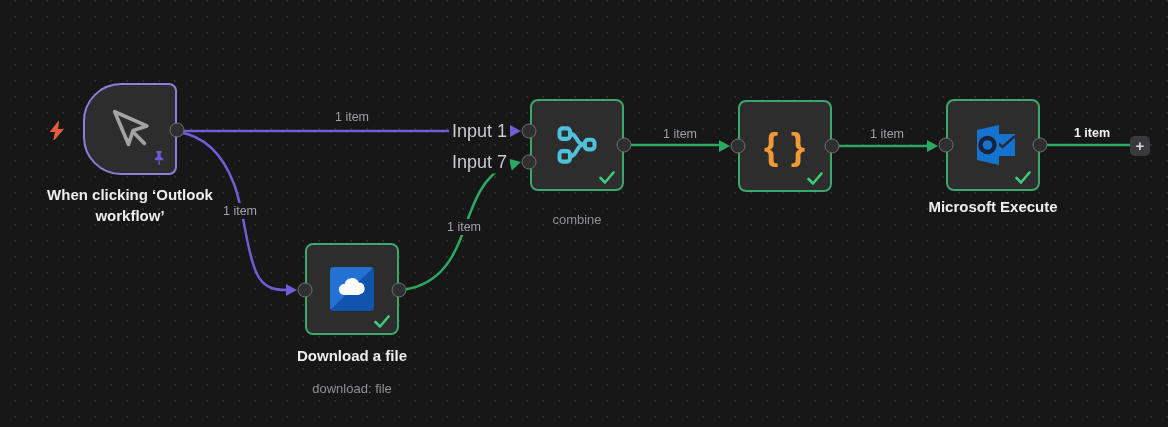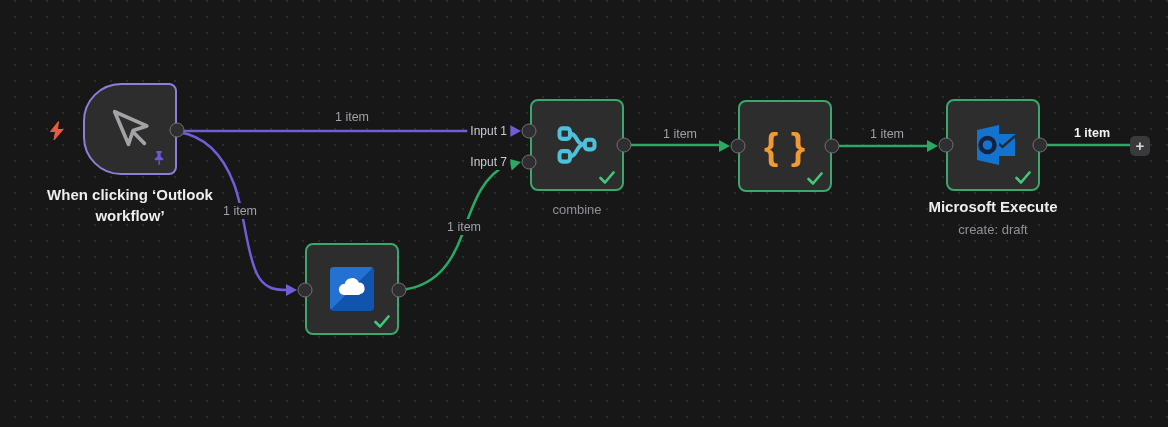--- a/index.html
+++ b/index.html
@@ -12,35 +12,35 @@
   }
   svg.edge-layer{position:absolute;left:0;top:0;z-index:1;}
   .edge-label{
     position:absolute;z-index:2;transform:translate(-50%,-50%);
     font-size:12.5px;color:#9fa1a6;background:#171717;padding:1px 4px;
     white-space:nowrap;
   }
   .edge-label.bright{color:#f2f2f3;font-weight:700;}
   .io-label{
     position:absolute;z-index:2;transform:translate(-100%,-50%);
-    font-size:12px;color:#c9cbd0;background:#171717;padding:1px 3px;
+    font-size:18px;color:#c9cbd0;background:#171717;padding:1px 3px;
     white-space:nowrap;
   }
   .node{
     position:absolute;z-index:3;width:94px;height:92px;box-sizing:border-box;
     background:#2d2d2e;border:2px solid #3aa76d;border-radius:8px;
   }
   .node.trigger{border-color:#8b7fd9;border-radius:38px 8px 8px 38px;}
   .node-icon{position:absolute;left:50%;top:50%;transform:translate(-50%,-50%);}
   .check{position:absolute;right:7px;bottom:5px;}
   .pin{position:absolute;right:9px;bottom:7px;}
   .bolt{position:absolute;z-index:2;}
   .caption{position:absolute;z-index:2;text-align:center;}
   .caption .nm{font-size:15px;font-weight:700;color:#ededef;line-height:21px;}
-  .caption .sub{font-size:13px;color:#8f9196;line-height:15px;margin-top:5px;}
+  .caption .sub{font-size:13px;color:#8f9196;line-height:15px;margin-top:15px;}
   .conn{
     position:absolute;z-index:4;width:15px;height:15px;border-radius:50%;
     background:#2f2f31;border:1.5px solid #707073;box-sizing:border-box;
     transform:translate(-50%,-50%);
   }
   .plus-btn{
     position:absolute;z-index:3;left:1130px;top:136px;width:20px;height:20px;
     background:#3a3a3d;border-radius:5px;color:#d9d9db;font-size:15px;
     font-weight:700;line-height:20px;text-align:center;cursor:pointer;
   }
@@ -102,20 +102,24 @@
   <div class="node" style="left:305px;top:243px">
     <div class="node-icon" style="width:44px;height:44px;border-radius:4px;background:linear-gradient(135deg,#2372d3 50%,#1054ae 50%)">
       <svg width="44" height="44" viewBox="0 0 44 44">
         <path d="M14 28 a5.5 5.5 0 0 1 0.6-11 a7.5 7.5 0 0 1 14.2-1.4 a5.8 5.8 0 0 1 1.5 11.4 q-0.6 1 -2.3 1 Z" fill="#ffffff"></path>
       </svg>
     </div>
     <svg class="check" width="16" height="13" viewBox="0 0 16 13">
       <polyline points="1.5,7 6,11.5 14.5,1.5" fill="none" stroke="#3fc979" stroke-width="2.6" stroke-linecap="round" stroke-linejoin="round"></polyline>
     </svg>
   </div>
+  <div class="caption" style="left:252px;top:345px;width:200px">
+    <div class="nm">Download a file</div>
+    <div class="sub">download: file</div>
+  </div>
 
   <div class="node" style="left:530px;top:99px">
     <svg class="node-icon" width="42" height="44" viewBox="0 0 48 48">
       <g fill="none" stroke="#4fc0da" stroke-width="4.6" stroke-linejoin="round">
         <rect x="4" y="5" width="12" height="12" rx="3.5"></rect>
         <rect x="4" y="31" width="12" height="12" rx="3.5"></rect>
         <rect x="33" y="18" width="11" height="11" rx="3.5"></rect>
         <path d="M16 11 C 25 11 22 23.5 33 23.5"></path>
         <path d="M16 37 C 25 37 22 23.5 33 23.5"></path>
       </g>
@@ -141,21 +145,20 @@
       <polyline points="21,14 33.5,25 46,14" fill="none" stroke="#242b36" stroke-width="2.4"></polyline>
       <polygon points="8,8 30,3 30,43 8,38" fill="#1373cf"></polygon>
       <circle cx="18.5" cy="23" r="7" fill="none" stroke="#18223a" stroke-width="4.4"></circle>
     </svg>
     <svg class="check" width="16" height="13" viewBox="0 0 16 13">
       <polyline points="1.5,7 6,11.5 14.5,1.5" fill="none" stroke="#3fc979" stroke-width="2.6" stroke-linecap="round" stroke-linejoin="round"></polyline>
     </svg>
   </div>
   <div class="caption" style="left:893px;top:196px;width:200px">
     <div class="nm">Microsoft Execute</div>
-    <div class="sub">create: draft</div>
   </div>
 
   <div class="conn" style="left:177px;top:130px"></div>
   <div class="conn" style="left:305px;top:290px"></div>
   <div class="conn" style="left:399px;top:290px"></div>
   <div class="conn" style="left:529px;top:131px"></div>
   <div class="conn" style="left:529px;top:162px"></div>
   <div class="conn" style="left:624px;top:145px"></div>
   <div class="conn" style="left:738px;top:146px"></div>
   <div class="conn" style="left:832px;top:146px"></div>

